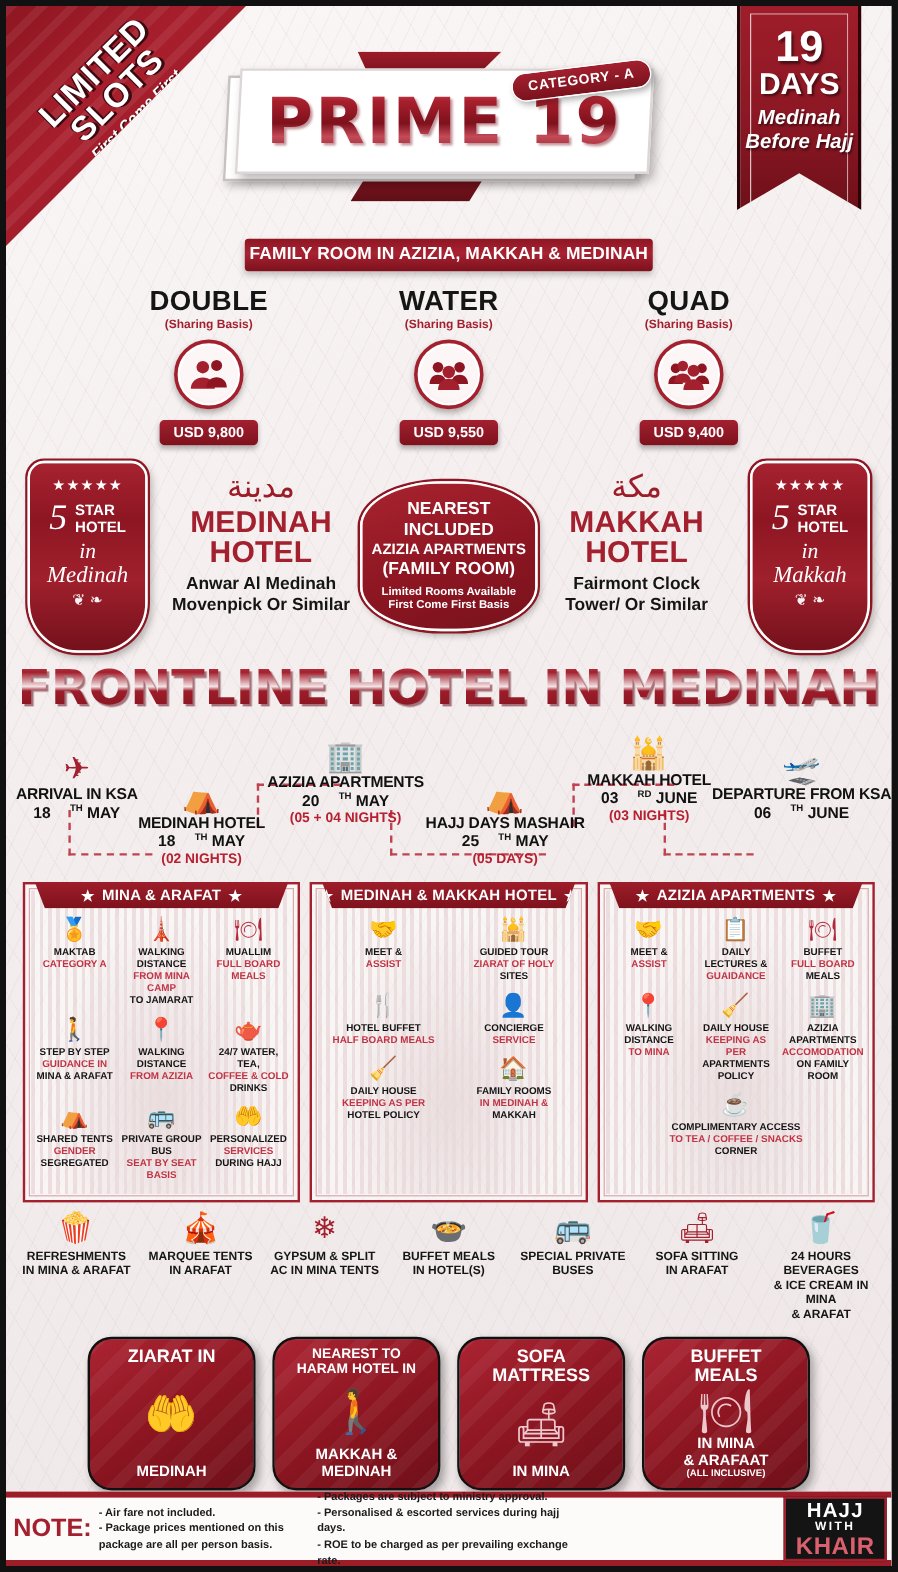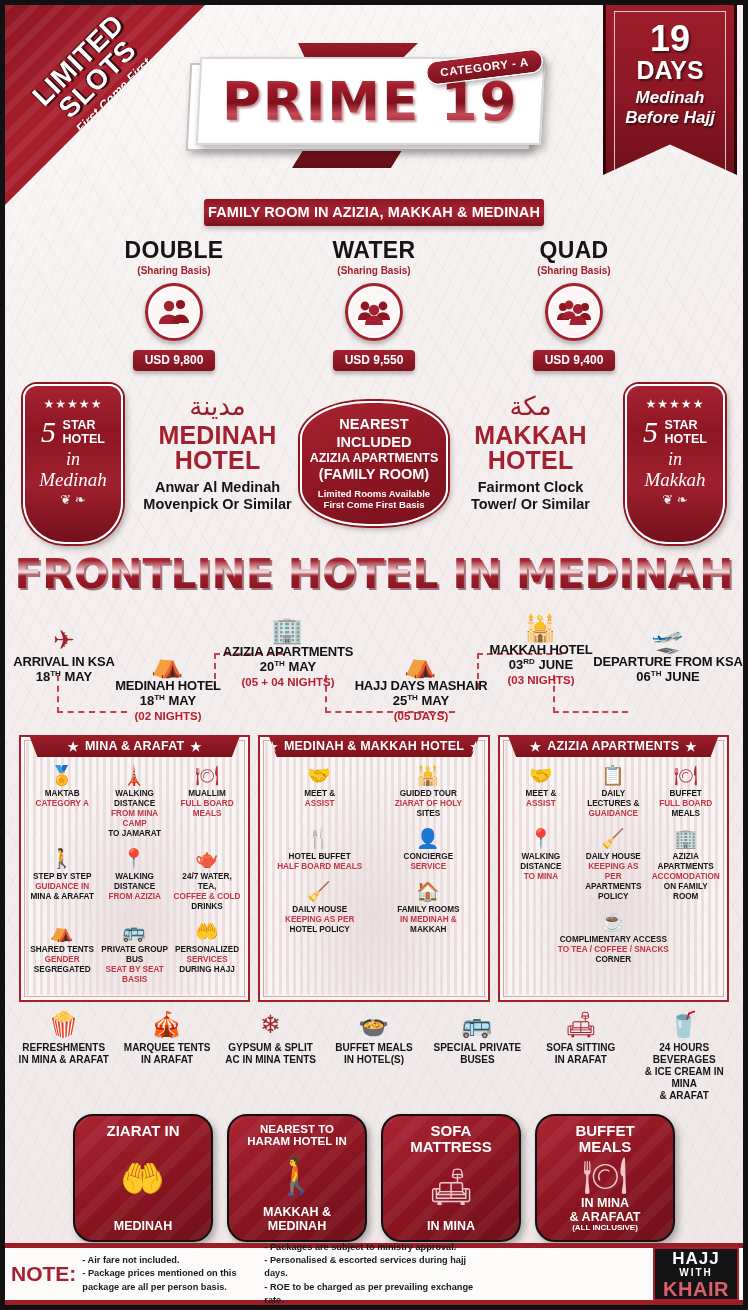--- a/index.html
+++ b/index.html
@@ -86,21 +86,21 @@
     font-family:"DejaVu Sans", sans-serif;
   }
   .cat-pill{
     position:absolute; right:12px; top:-2px; z-index:8;
     background:linear-gradient(180deg,#a32030,#7a121d);
     color:#fff; font-size:11.5px; font-weight:bold; letter-spacing:.6px;
     padding:5px 13px; border-radius:14px; transform:rotate(-7deg);
     border:1.5px solid #fff; box-shadow:2px 3px 5px rgba(0,0,0,.3); white-space:nowrap;
   }
   .days-banner{
-    position:absolute; right:6px; top:0; width:134px; height:170px;
+    position:absolute; right:25px; top:0; width:104px; height:170px;
     background:linear-gradient(180deg,#9f1d2a 0%,#8c1724 55%,#6e1019 100%);
     clip-path: polygon(0 0,100% 0,100% 100%,50% 82%,0 100%);
     border-left:3px solid #2e0308; border-right:3px solid #2e0308;
     text-align:center; padding-top:10px; z-index:6;
   }
   .days-banner .ins{
     position:absolute; inset:6px 8px 5px; border:1.5px solid rgba(255,255,255,.75);
     clip-path: polygon(0 0,100% 0,100% 100%,50% 80%,0 100%);
   }
   .d-num{ color:#fff; font-size:36px; font-weight:bold; line-height:1;
@@ -180,21 +180,21 @@
     filter: drop-shadow(2px 2px 0 rgba(100,15,25,.55));
     transform: scaleX(1.02);
   }
   
   .timeline{ position:relative; height:132px; margin-top:4px; }
   .tl-item{ position:absolute; text-align:center; }
   .tl-ico{ font-size:26px; color:#a3202e; line-height:1; margin-bottom:2px; }
   .tl-t{ font-size:13px; font-weight:bold; color:#111; line-height:1.1; letter-spacing:-.2px; white-space:nowrap;}
   .tl-d{ font-size:13px; font-weight:bold; color:#111; line-height:1.15; }
   .tl-n{ font-size:11.5px; font-weight:bold; color:#b62030; line-height:1.15; }
-  sup{ font-size:8px; }
+  sup{ font-size:8px;padding-left:16px; }
   .dash{ position:absolute; border-color:#c04352; }
   
   .panels{ display:flex; gap:8px; padding:0 14px; margin-top:2px; }
   .panel{
     flex:1; border:2px solid #a3202e; background:rgba(255,255,255,.5);
     padding:16px 5px 8px; position:relative; min-height:222px;
   }
   .panel::before{
     content:""; position:absolute; inset:3px; border:1px solid #d8a8ae; pointer-events:none;
   }

